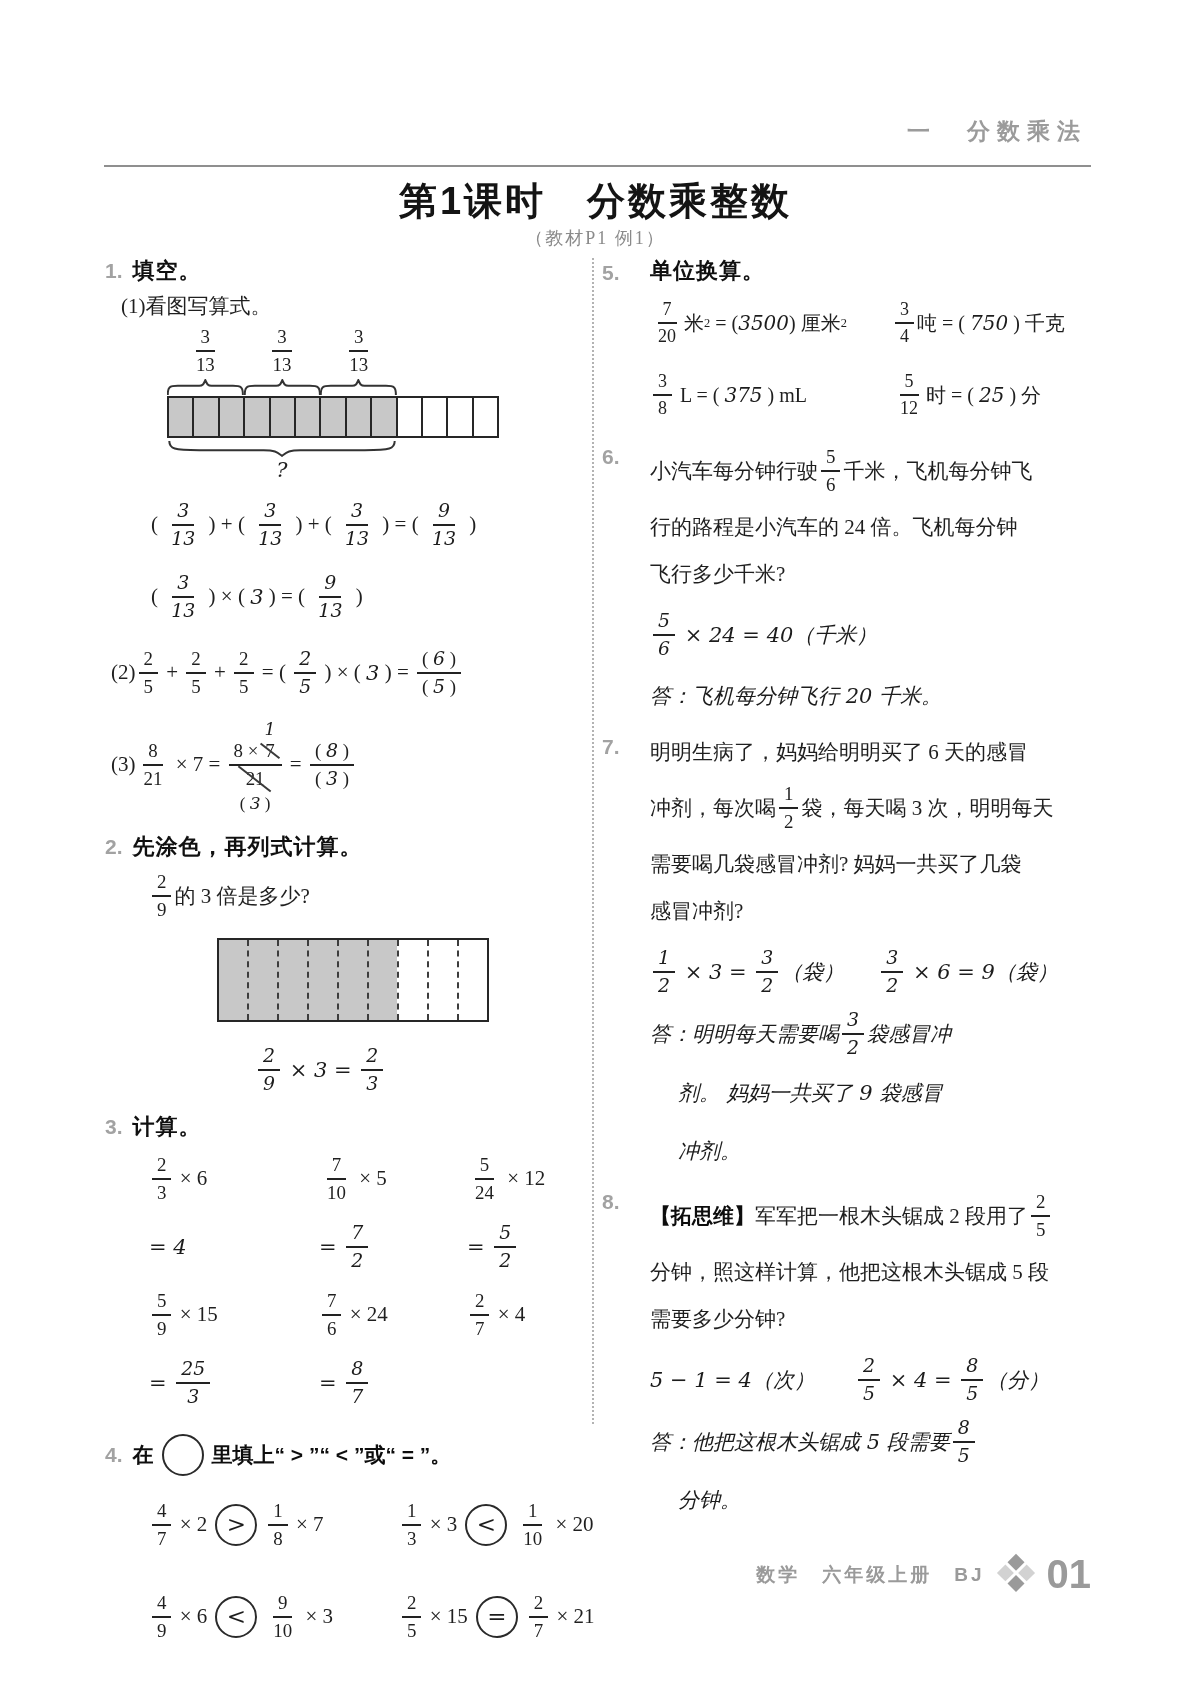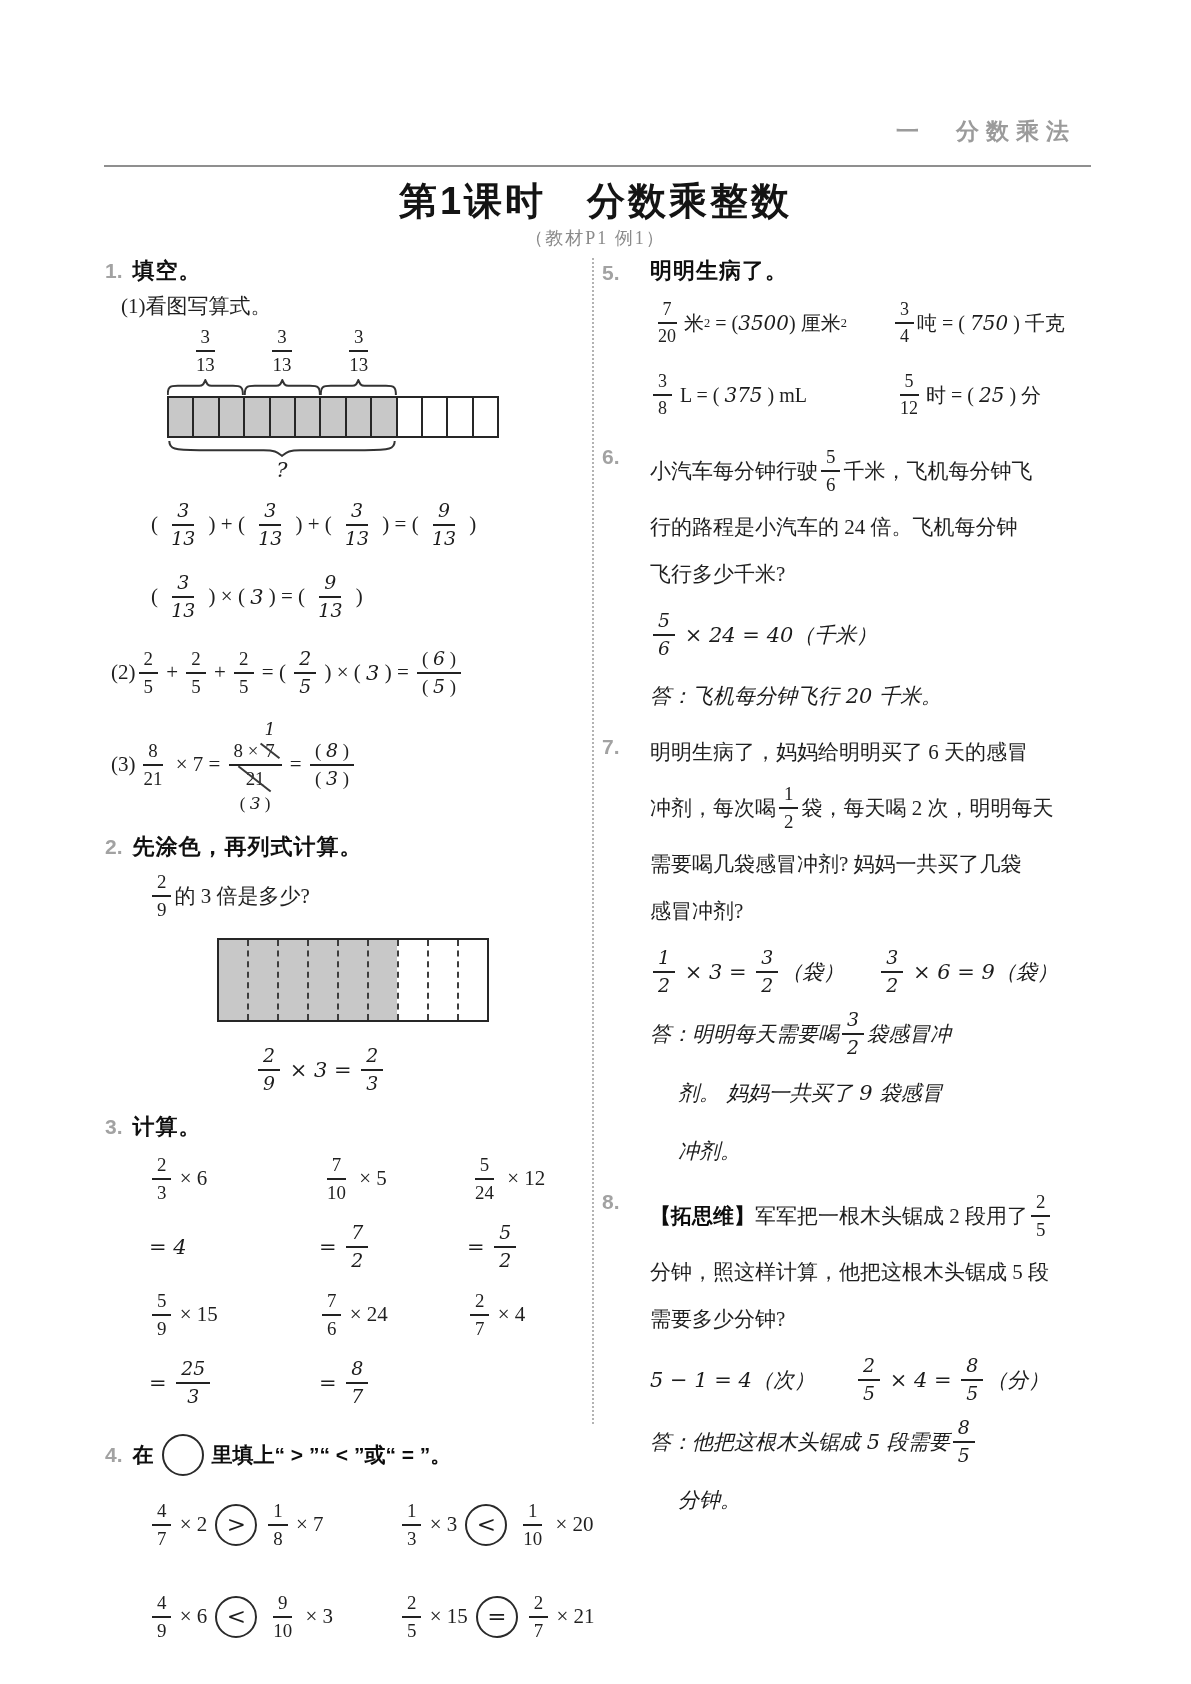--- a/index.html
+++ b/index.html
@@ -1,20 +1,20 @@
 <!DOCTYPE html>
 <html><head>
 <meta charset="utf-8">
 <style>
   html,body{margin:0;padding:0;background:#e9e9e9;}
   .page{position:relative;width:1191px;height:1684px;margin:0 auto;background:#ffffff;
         font-family:"Liberation Serif",serif;color:#1f1f1f;overflow:hidden;}
 
   
-  .header-label{position:absolute;top:116px;right:115px;font-family:"Liberation Sans",sans-serif;
+  .header-label{position:absolute;top:116px;right:104px;font-family:"Liberation Sans",sans-serif;
                 font-weight:bold;font-size:23px;color:#9b9b9b;letter-spacing:7px;}
   .header-rule{position:absolute;left:104px;right:100px;top:165px;border-top:2px solid #8f8f8f;}
   .page-title{position:absolute;top:176px;left:0;width:100%;text-align:center;
               font-family:"Liberation Sans",sans-serif;font-weight:bold;font-size:38px;color:#141414;letter-spacing:3px;}
   .page-subtitle{position:absolute;top:226px;left:0;width:100%;text-align:center;
                  font-size:18px;color:#8a8a8a;letter-spacing:2px;}
 
   
   .col{position:absolute;top:256px;}
   .col-left{left:105px;width:482px;}
@@ -466,21 +466,21 @@
           </div>
       </div>
     </section>
   </div>
 
   <div class="col col-right">
 
     <section class="prob-r">
       <span class="p-num">5.</span>
       <div class="p-head">
-        <span class="p-title">明明生病了。</span>
+        <span class="p-title">单位换算。</span>
       </div>
       <div class="p5-grid">
         <div class="math-line">
             <span class="m-frac">
               <span class="m-num"><span class="m-x">7</span></span>
               <span class="m-den"><span class="m-x">20</span></span>
             </span>
             <span class="m-x">米</span>
             <span class="m-x m-sup">2</span>
             <span class="m-x"> = (</span>
@@ -550,21 +550,21 @@
       <span class="p-num">7.</span>
       <div class="math-line tline">
           <span class="m-x">明明生病了，妈妈给明明买了 6 天的感冒</span>
         </div>
       <div class="math-line tline-f">
           <span class="m-x">冲剂，每次喝</span>
           <span class="m-frac">
             <span class="m-num"><span class="m-x">1</span></span>
             <span class="m-den"><span class="m-x">2</span></span>
           </span>
-          <span class="m-x">袋，每天喝 2 次，明明每天</span>
+          <span class="m-x">袋，每天喝 3 次，明明每天</span>
         </div>
       <div class="math-line tline">
           <span class="m-x">需要喝几袋感冒冲剂? 妈妈一共买了几袋</span>
         </div>
       <div class="math-line tline">
           <span class="m-x">感冒冲剂?</span>
         </div>
       <div class="math-line eq-line">
           <span class="m-frac">
             <span class="m-num"><span class="m-h">1</span></span>
@@ -635,13 +635,23 @@
             <span class="m-num"><span class="m-h">8</span></span>
             <span class="m-den"><span class="m-h">5</span></span>
           </span>
         </div>
       <div class="math-line ans-line ind56">
           <span class="m-h">分钟。</span>
         </div>
     </section>
   </div>
 
+  <div class="footer">
+    <span class="f-meta">数学　六年级上册　BJ</span>
+    <span class="f-icon">
+      <span class="fi-a"></span>
+      <span class="fi-b"></span>
+      <span class="fi-b"></span>
+      <span class="fi-a"></span>
+    </span>
+    <span class="f-page">01</span>
+  </div>
 </div>
 
 </body></html>

